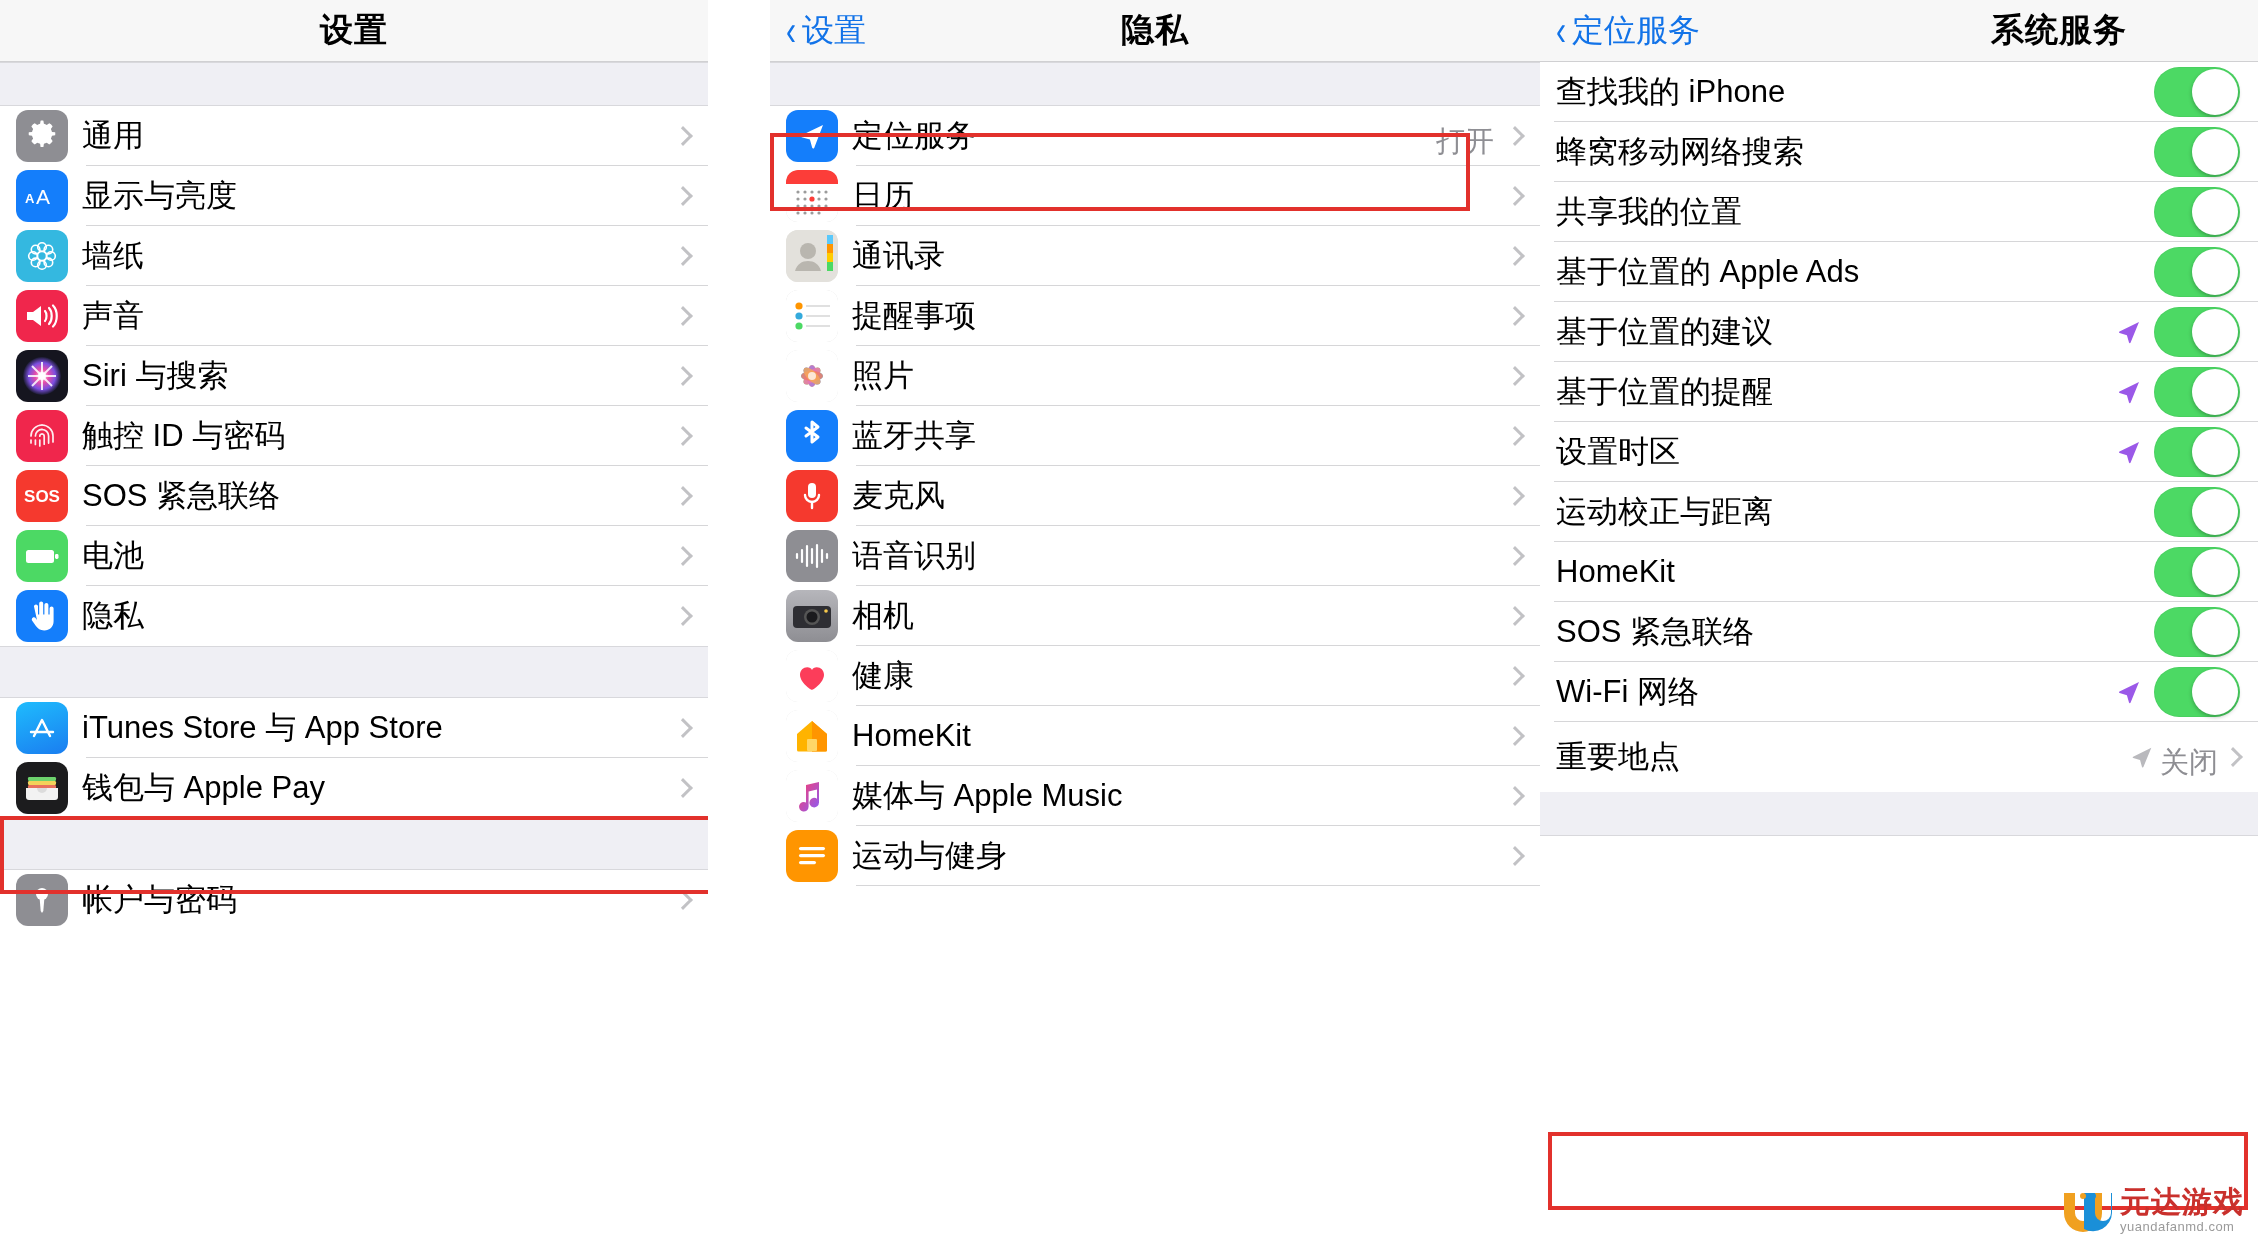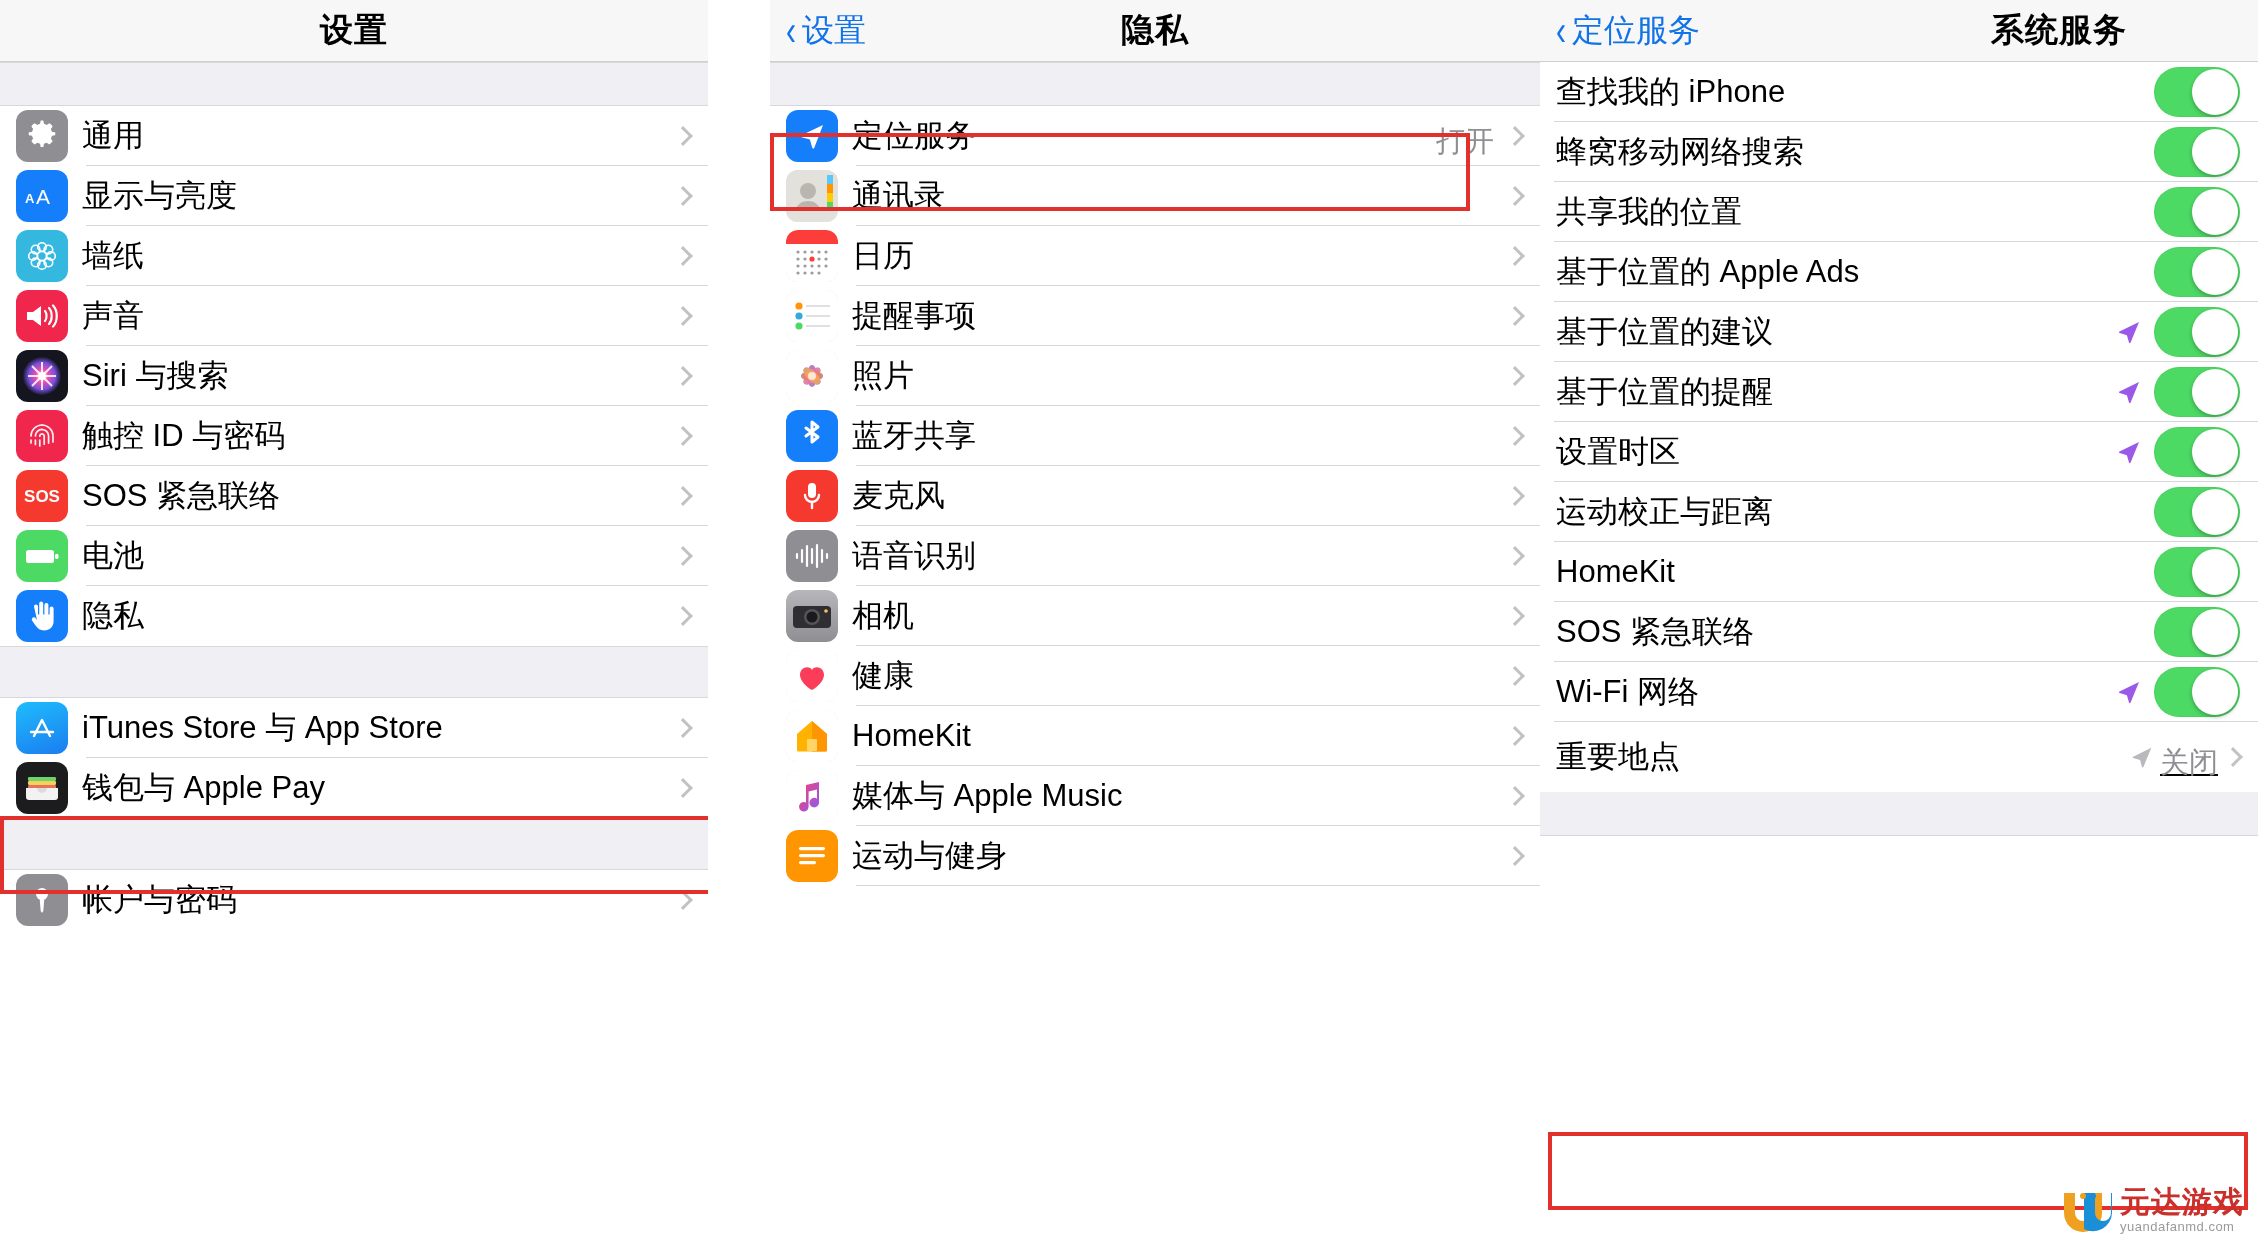--- a/index.html
+++ b/index.html
@@ -355,39 +355,20 @@
         <span class="ico" style="background:#147efb;">
           <svg width="40" height="40" viewBox="0 0 40 40">
             <path fill="#fff" d="M31 9 9.5 19.2c-.9.4-.8 1.7.2 2l8.2 2.4 2.3 8.2c.3 1 1.6 1.1 2 .2z"></path>
           </svg>
         </span>
         <span class="row-label">定位服务</span>
         <span class="row-right">
           <span class="row-value">打开</span>
           <span class="chevron"></span>
         </span>
-        <span class="row-sep"></span>
-      </div>
-
-      <div class="row">
-        <span class="ico" style="background:#e3e1dc;">
-          <svg width="52" height="52" viewBox="0 0 52 52">
-            <rect x="0" y="0" width="52" height="52" fill="#e3e1dc"></rect>
-            <circle cx="22" cy="21" r="8" fill="#b9b6af"></circle>
-            <path d="M9 41c2-7 7-10 13-10s11 3 13 10z" fill="#b9b6af"></path>
-            <rect x="41" y="5" width="6" height="9" fill="#5ac8fa"></rect>
-            <rect x="41" y="14" width="6" height="9" fill="#ff9500"></rect>
-            <rect x="41" y="23" width="6" height="9" fill="#ffcc00"></rect>
-            <rect x="41" y="32" width="6" height="9" fill="#4cd964"></rect>
-          </svg>
-        </span>
-        <span class="row-label">通讯录</span>
-        <span class="row-right">
-            <span class="chevron"></span>
-          </span>
         <span class="row-sep"></span>
       </div>
 
       <div class="row">
         <span class="ico" style="background:#ffffff;box-shadow:inset 0 0 0 1px #e2e2e2;">
           <svg width="52" height="52" viewBox="0 0 52 52">
             <rect x="0" y="0" width="52" height="52" rx="11" fill="#fff"></rect>
             <path d="M0 11A11 11 0 0 1 11 0h30a11 11 0 0 1 11 11v3H0z" fill="#fc3d39"></path>
             <g fill="#9b9b9b">
               <circle cx="12" cy="22" r="1.6"></circle>
@@ -413,20 +394,39 @@
           </svg>
         </span>
         <span class="row-label">日历</span>
         <span class="row-right">
             <span class="chevron"></span>
           </span>
         <span class="row-sep"></span>
       </div>
 
       <div class="row">
+        <span class="ico" style="background:#e3e1dc;">
+          <svg width="52" height="52" viewBox="0 0 52 52">
+            <rect x="0" y="0" width="52" height="52" fill="#e3e1dc"></rect>
+            <circle cx="22" cy="21" r="8" fill="#b9b6af"></circle>
+            <path d="M9 41c2-7 7-10 13-10s11 3 13 10z" fill="#b9b6af"></path>
+            <rect x="41" y="5" width="6" height="9" fill="#5ac8fa"></rect>
+            <rect x="41" y="14" width="6" height="9" fill="#ff9500"></rect>
+            <rect x="41" y="23" width="6" height="9" fill="#ffcc00"></rect>
+            <rect x="41" y="32" width="6" height="9" fill="#4cd964"></rect>
+          </svg>
+        </span>
+        <span class="row-label">通讯录</span>
+        <span class="row-right">
+            <span class="chevron"></span>
+          </span>
+        <span class="row-sep"></span>
+      </div>
+
+      <div class="row">
         <span class="ico" style="background:#ffffff;box-shadow:inset 0 0 0 1px #e2e2e2;">
           <svg width="52" height="52" viewBox="0 0 52 52">
             <rect x="0" y="0" width="52" height="52" rx="11" fill="#fff"></rect>
             <circle cx="13" cy="16" r="3.6" fill="#ff9500"></circle>
             <circle cx="13" cy="26" r="3.6" fill="#34aadc"></circle>
             <circle cx="13" cy="36" r="3.6" fill="#4cd964"></circle>
             <g stroke="#d6d6d6" stroke-width="1.6">
               <line x1="20" y1="16" x2="44" y2="16"></line>
               <line x1="20" y1="26" x2="44" y2="26"></line>
               <line x1="20" y1="36" x2="44" y2="36"></line>
@@ -735,21 +735,21 @@
           </span>
           <span class="toggle">
               <span class="knob"></span>
             </span>
         </span>
         <span class="row-sep"></span>
       </div>
 
       <div class="row noicon" style="height:70px;align-items:center;">
         <span class="row-label">重要地点</span>
-        <span class="row-right" style="gap:4px;text-decoration:underline;">
+        <span class="row-right" style="gap:4px;">
           <span class="loc-arrow">
             <svg width="28" height="28" viewBox="0 0 30 30">
                 <path fill="#b9b9bd" d="M25 5 5.5 14.6c-.7.3-.6 1.3.1 1.5l7.3 2.2 2.1 7.3c.2.7 1.2.8 1.5.1z"></path>
               </svg>
           </span>
           <span class="row-value">关闭</span>
           <span class="chevron"></span>
         </span>
       </div>
     </div>

